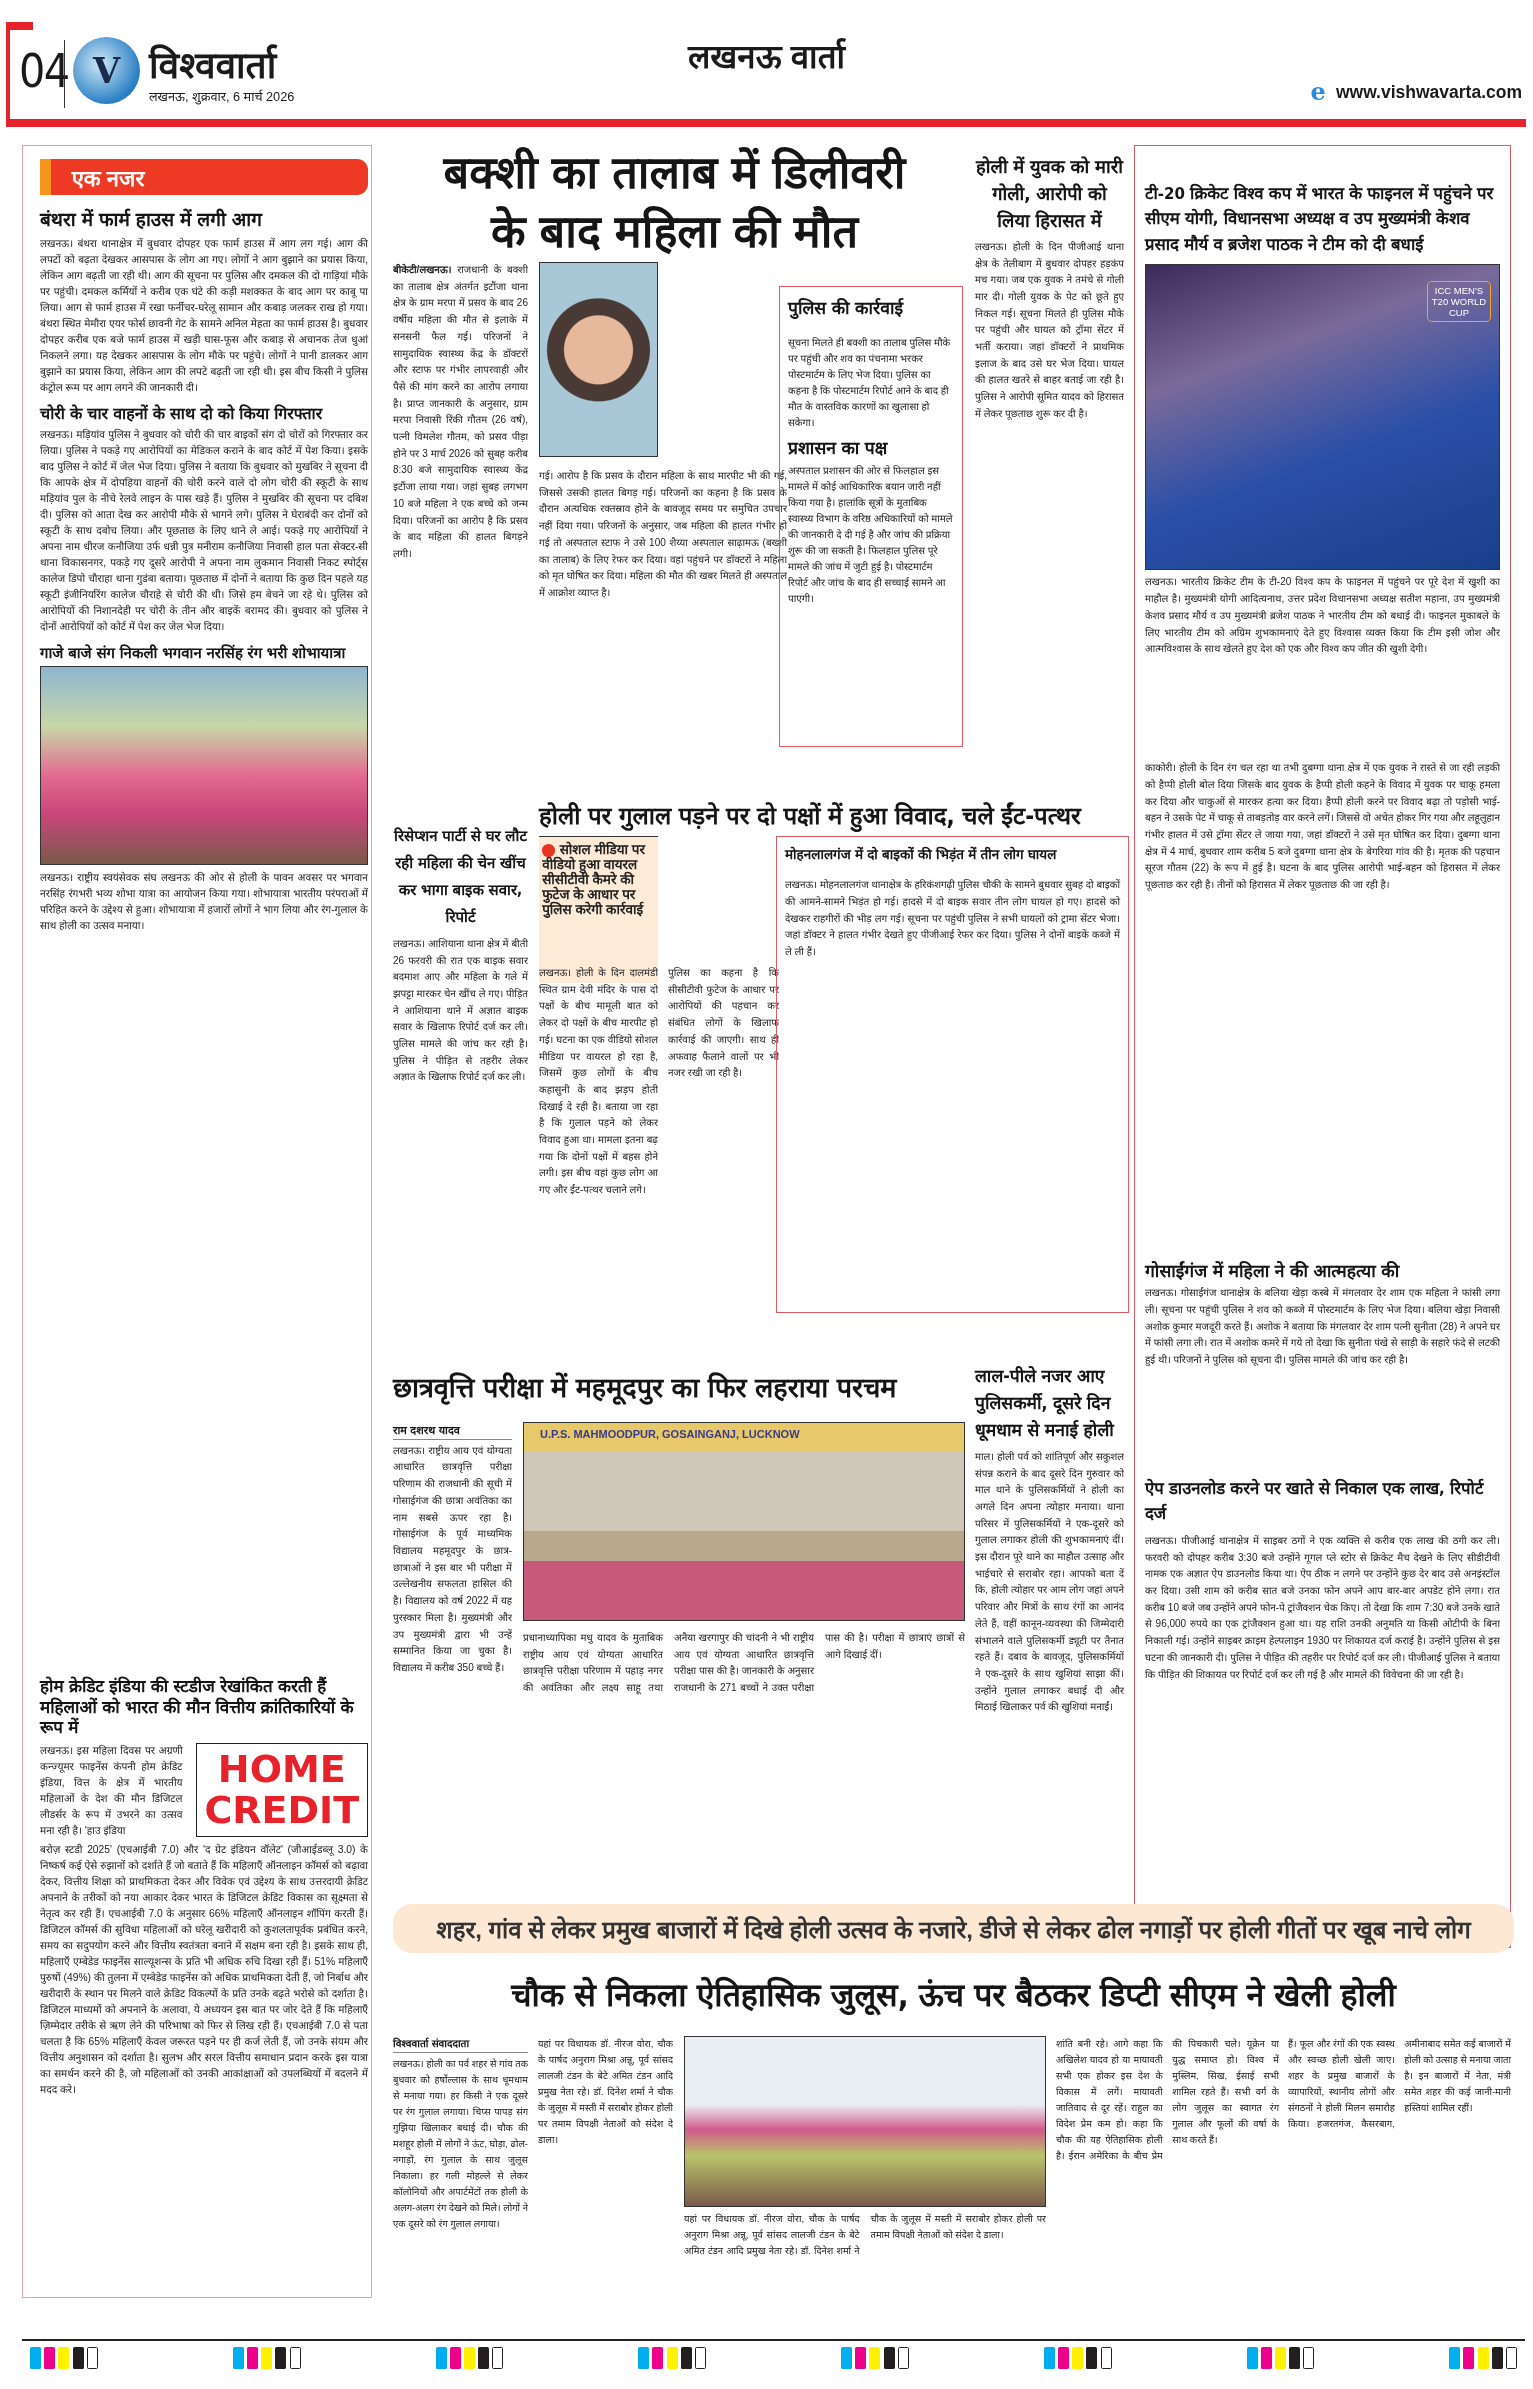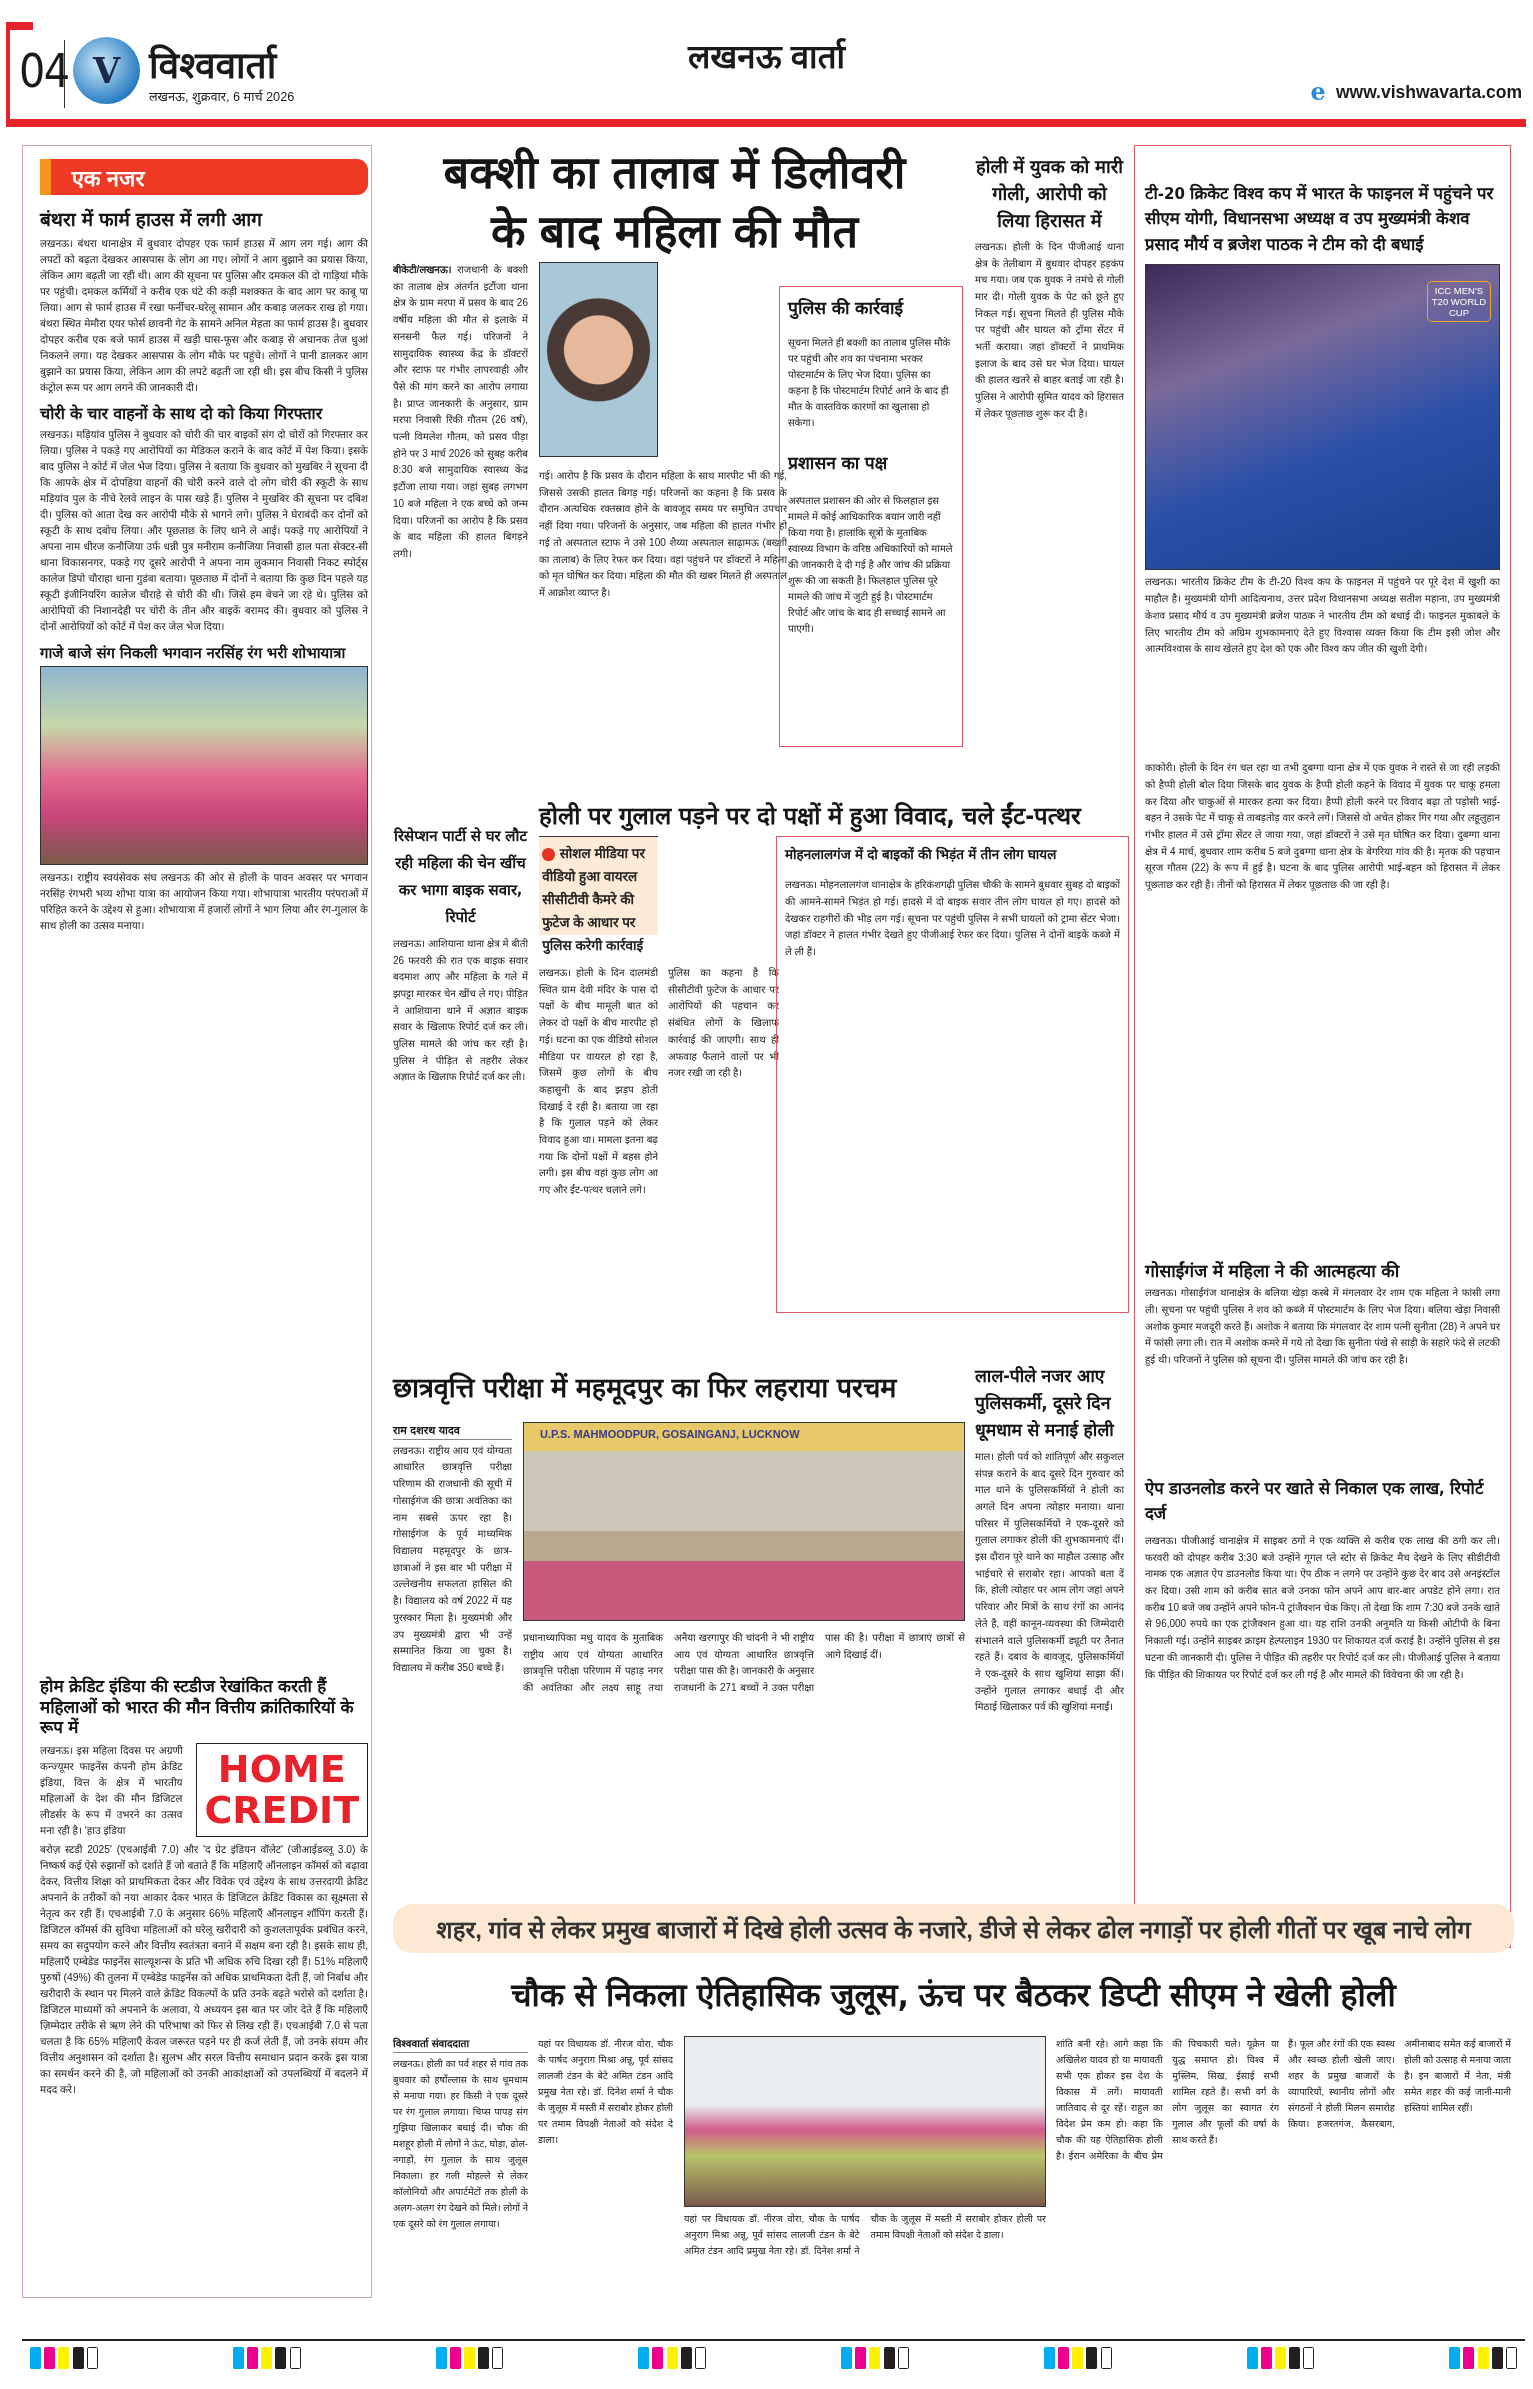--- a/index.html
+++ b/index.html
@@ -76,21 +76,21 @@
 <div class="abs hd" style="left:396px;top:143px;width:557px;text-align:center;font-size:45px;line-height:59px;font-weight:900">
   <div>बक्शी का तालाब में डिलीवरी</div>
   <div>के बाद महिला की मौत</div>
 </div>
 <div class="abs col-text" style="left:393px;top:262px;width:135px;font-size:10px;line-height:16.7px;height:501px;overflow:hidden"><b>बीकेटी/लखनऊ।</b> <span>राजधानी के बक्शी का तालाब क्षेत्र अंतर्गत इटौंजा थाना क्षेत्र के ग्राम मरपा में प्रसव के बाद 26 वर्षीय महिला की मौत से इलाके में सनसनी फैल गई। परिजनों ने सामुदायिक स्वास्थ्य केंद्र के डॉक्टरों और स्टाफ पर गंभीर लापरवाही और पैसे की मांग करने का आरोप लगाया है। प्राप्त जानकारी के अनुसार, ग्राम मरपा निवासी रिंकी गौतम (26 वर्ष), पत्नी विमलेश गौतम, को प्रसव पीड़ा होने पर 3 मार्च 2026 को सुबह करीब 8:30 बजे सामुदायिक स्वास्थ्य केंद्र इटौंजा लाया गया। जहां सुबह लगभग 10 बजे महिला ने एक बच्चे को जन्म दिया। परिजनों का आरोप है कि प्रसव के बाद महिला की हालत बिगड़ने लगी।</span></div>
 <div class="abs photo" style="left:539px;top:262px;width:119px;height:195px;background:radial-gradient(circle at 50% 45%,#e6b89c 0 28%,#4a3a35 29% 42%,#a8c8d8 43%)"></div>
 <div class="abs col-text" style="left:539px;top:468px;width:248px;font-size:10px;line-height:16.7px;height:294px;overflow:hidden">गई। आरोप है कि प्रसव के दौरान महिला के साथ मारपीट भी की गई, जिससे उसकी हालत बिगड़ गई। परिजनों का कहना है कि प्रसव के दौरान अत्यधिक रक्तस्राव होने के बावजूद समय पर समुचित उपचार नहीं दिया गया। परिजनों के अनुसार, जब महिला की हालत गंभीर हो गई तो अस्पताल स्टाफ ने उसे 100 शैय्या अस्पताल साढ़ामऊ (बख्शी का तालाब) के लिए रेफर कर दिया। वहां पहुंचने पर डॉक्टरों ने महिला को मृत घोषित कर दिया। महिला की मौत की खबर मिलते ही अस्पताल में आक्रोश व्याप्त है।</div>
 <div class="abs frame-red" style="left:779px;top:286px;width:184px;height:461px;padding:8px">
   <div class="hd" style="font-size:17.5px;margin-bottom:16px">पुलिस की कार्रवाई</div>
   <div class="col-text" style="font-size:10px;line-height:16px;text-align:left">सूचना मिलते ही बक्शी का तालाब पुलिस मौके पर पहुंची और शव का पंचनामा भरकर पोस्टमार्टम के लिए भेज दिया। पुलिस का कहना है कि पोस्टमार्टम रिपोर्ट आने के बाद ही मौत के वास्तविक कारणों का खुलासा हो सकेगा।</div>
-  <div class="hd" style="font-size:17.5px;margin:19px 0">प्रशासन का पक्ष</div>
+  <div class="hd" style="font-size:17.5px;margin:4px 0">प्रशासन का पक्ष</div>
   <div class="col-text" style="font-size:10px;line-height:16px;text-align:left">अस्पताल प्रशासन की ओर से फिलहाल इस मामले में कोई आधिकारिक बयान जारी नहीं किया गया है। हालांकि सूत्रों के मुताबिक स्वास्थ्य विभाग के वरिष्ठ अधिकारियों को मामले की जानकारी दे दी गई है और जांच की प्रक्रिया शुरू की जा सकती है। फिलहाल पुलिस पूरे मामले की जांच में जुटी हुई है। पोस्टमार्टम रिपोर्ट और जांच के बाद ही सच्चाई सामने आ पाएगी।</div>
 </div>
 
 <div class="abs" style="left:975px;top:153px;width:149px">
   <div class="hd" style="font-size:18.3px;line-height:27px;text-align:center">होली में युवक को मारी गोली, आरोपी को लिया हिरासत में</div>
   <div class="col-text" style="font-size:10px;line-height:16.7px;margin-top:4.8px;height:557px;overflow:hidden">लखनऊ। होली के दिन पीजीआई थाना क्षेत्र के तेलीबाग में बुधवार दोपहर हड़कंप मच गया। जब एक युवक ने तमंचे से गोली मार दी। गोली युवक के पेट को छूते हुए निकल गई। सूचना मिलते ही पुलिस मौके पर पहुंची और घायल को ट्रॉमा सेंटर में भर्ती कराया। जहां डॉक्टरों ने प्राथमिक इलाज के बाद उसे घर भेज दिया। घायल की हालत खतरे से बाहर बताई जा रही है। पुलिस ने आरोपी सुमित यादव को हिरासत में लेकर पूछताछ शुरू कर दी है।</div>
 </div>
 
 <div class="abs frame-red" style="left:1134px;top:145px;width:377px;height:1803px"></div>
 <div class="abs" style="left:1145px;top:181px;width:355px">
@@ -105,21 +105,21 @@
   <div class="hd" style="font-size:16.7px;line-height:25.4px;margin-top:9.5px">ऐप डाउनलोड करने पर खाते से निकाल एक लाख, रिपोर्ट दर्ज</div>
   <div class="col-text" style="font-size:10px;line-height:16.7px;margin-top:6.4px;height:239px;overflow:hidden">लखनऊ। पीजीआई थानाक्षेत्र में साइबर ठगों ने एक व्यक्ति से करीब एक लाख की ठगी कर ली। फरवरी को दोपहर करीब 3:30 बजे उन्होंने गूगल प्ले स्टोर से क्रिकेट मैच देखने के लिए सीडीटीवी नामक एक अज्ञात ऐप डाउनलोड किया था। ऐप ठीक न लगने पर उन्होंने कुछ देर बाद उसे अनइंस्टॉल कर दिया। उसी शाम को करीब सात बजे उनका फोन अपने आप बार-बार अपडेट होने लगा। रात करीब 10 बजे जब उन्होंने अपने फोन-पे ट्रांजैक्शन चेक किए। तो देखा कि शाम 7:30 बजे उनके खाते से 96,000 रुपये का एक ट्रांजैक्शन हुआ था। यह राशि उनकी अनुमति या किसी ओटीपी के बिना निकाली गई। उन्होंने साइबर क्राइम हेल्पलाइन 1930 पर शिकायत दर्ज कराई है। उन्होंने पुलिस से इस घटना की जानकारी दी। पुलिस ने पीड़ित की तहरीर पर रिपोर्ट दर्ज कर ली। पीजीआई पुलिस ने बताया कि पीड़ित की शिकायत पर रिपोर्ट दर्ज कर ली गई है और मामले की विवेचना की जा रही है।</div>
 </div>
 
 <div class="abs" style="left:393px;top:823px;width:135px">
   <div class="hd" style="font-size:15px;line-height:27px;text-align:center">रिसेप्शन पार्टी से घर लौट रही महिला की चेन खींच कर भागा बाइक सवार, रिपोर्ट</div>
   <div class="col-text" style="font-size:10px;line-height:16.7px;margin-top:4.8px;height:445px;overflow:hidden">लखनऊ। आशियाना थाना क्षेत्र में बीती 26 फरवरी की रात एक बाइक सवार बदमाश आए और महिला के गले में झपट्टा मारकर चेन खींच ले गए। पीड़ित ने आशियाना थाने में अज्ञात बाइक सवार के खिलाफ रिपोर्ट दर्ज कर ली। पुलिस मामले की जांच कर रही है। पुलिस ने पीड़ित से तहरीर लेकर अज्ञात के खिलाफ रिपोर्ट दर्ज कर ली।</div>
 </div>
 
 <div class="abs hd" style="left:539px;top:798px;width:588px;font-size:24px">होली पर गुलाल पड़ने पर दो पक्षों में हुआ विवाद, चले ईंट-पत्थर</div>
-<div class="abs" style="left:539px;top:836px;width:119px;height:99px;background:#fdebd8;border-top:0.8px solid #333;padding:4.8px 3.2px;font-size:13.5px;line-height:23px;font-weight:700;color:#222"><span class="bullet-dot"></span><span>सोशल मीडिया पर वीडियो हुआ वायरल सीसीटीवी कैमरे की फुटेज के आधार पर पुलिस करेगी कार्रवाई</span></div>
+<div class="abs" style="left:539px;top:836px;width:119px;height:147px;background:#fdebd8;border-top:0.8px solid #333;padding:4.8px 3.2px;font-size:13.5px;line-height:15px;font-weight:700;color:#222"><span class="bullet-dot"></span><span>सोशल मीडिया पर वीडियो हुआ वायरल सीसीटीवी कैमरे की फुटेज के आधार पर पुलिस करेगी कार्रवाई</span></div>
 <div class="abs col-text" style="left:539px;top:965px;width:119px;font-size:10px;line-height:16.7px;height:358px;overflow:hidden">लखनऊ। होली के दिन दालमंडी स्थित ग्राम देवी मंदिर के पास दो पक्षों के बीच मामूली बात को लेकर दो पक्षों के बीच मारपीट हो गई। घटना का एक वीडियो सोशल मीडिया पर वायरल हो रहा है, जिसमें कुछ लोगों के बीच कहासुनी के बाद झड़प होती दिखाई दे रही है। बताया जा रहा है कि गुलाल पड़ने को लेकर विवाद हुआ था। मामला इतना बढ़ गया कि दोनों पक्षों में बहस होने लगी। इस बीच वहां कुछ लोग आ गए और ईंट-पत्थर चलाने लगे।</div>
 <div class="abs col-text" style="left:668px;top:965px;width:111px;font-size:10px;line-height:16.7px;height:358px;overflow:hidden">पुलिस का कहना है कि सीसीटीवी फुटेज के आधार पर आरोपियों की पहचान कर संबंधित लोगों के खिलाफ कार्रवाई की जाएगी। साथ ही अफवाह फैलाने वालों पर भी नजर रखी जा रही है।</div>
 
 <div class="abs frame-red" style="left:776px;top:836px;width:353px;height:477px;padding:8px">
   <div class="hd" style="font-size:13.5px;margin-bottom:14.3px">मोहनलालगंज में दो बाइकों की भिड़ंत में तीन लोग घायल</div>
   <div class="col-text" style="font-size:10px;line-height:16.7px">लखनऊ। मोहनलालगंज थानाक्षेत्र के हरिकंशगढ़ी पुलिस चौकी के सामने बुधवार सुबह दो बाइकों की आमने-सामने भिड़ंत हो गई। हादसे में दो बाइक सवार तीन लोग घायल हो गए। हादसे को देखकर राहगीरों की भीड़ लग गई। सूचना पर पहुंची पुलिस ने सभी घायलों को ट्रामा सेंटर भेजा। जहां डॉक्टर ने हालत गंभीर देखते हुए पीजीआई रेफर कर दिया। पुलिस ने दोनों बाइकें कब्जे में ले ली हैं।</div>
 </div>
 
 <div class="abs hd" style="left:393px;top:1368px;width:573px;font-size:27px">छात्रवृत्ति परीक्षा में महमूदपुर का फिर लहराया परचम</div>
 <div class="abs" style="left:393px;top:1422px;width:119px">

